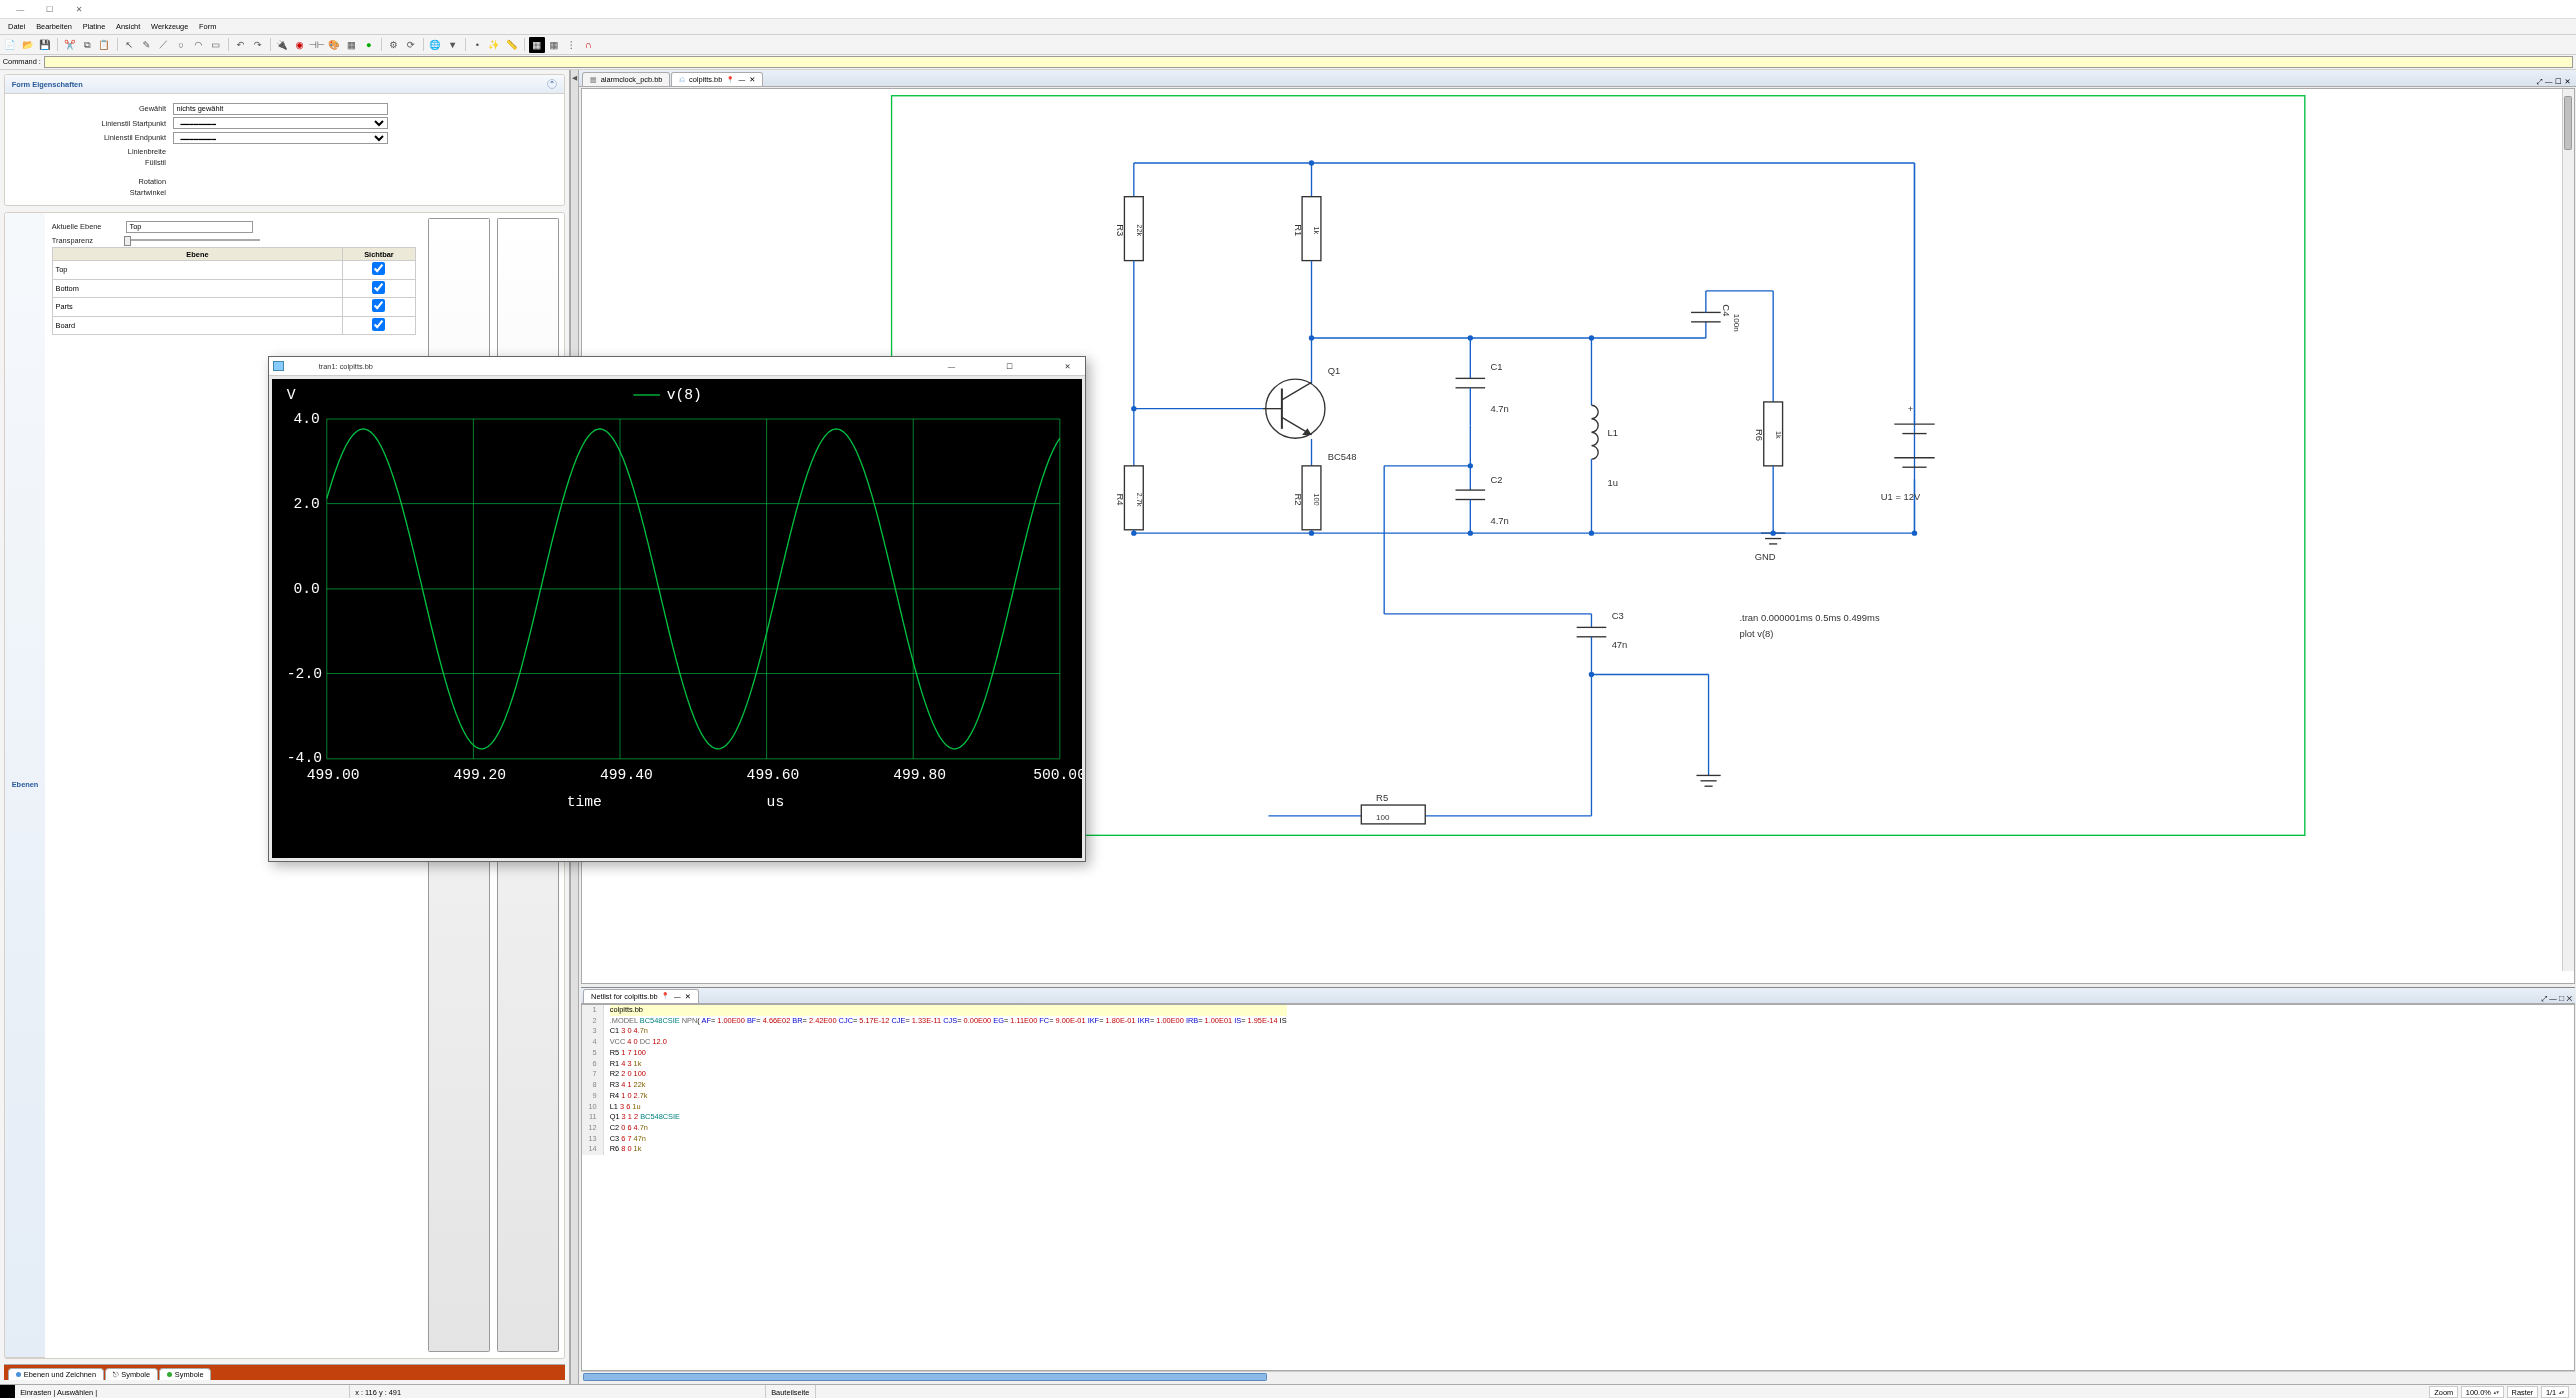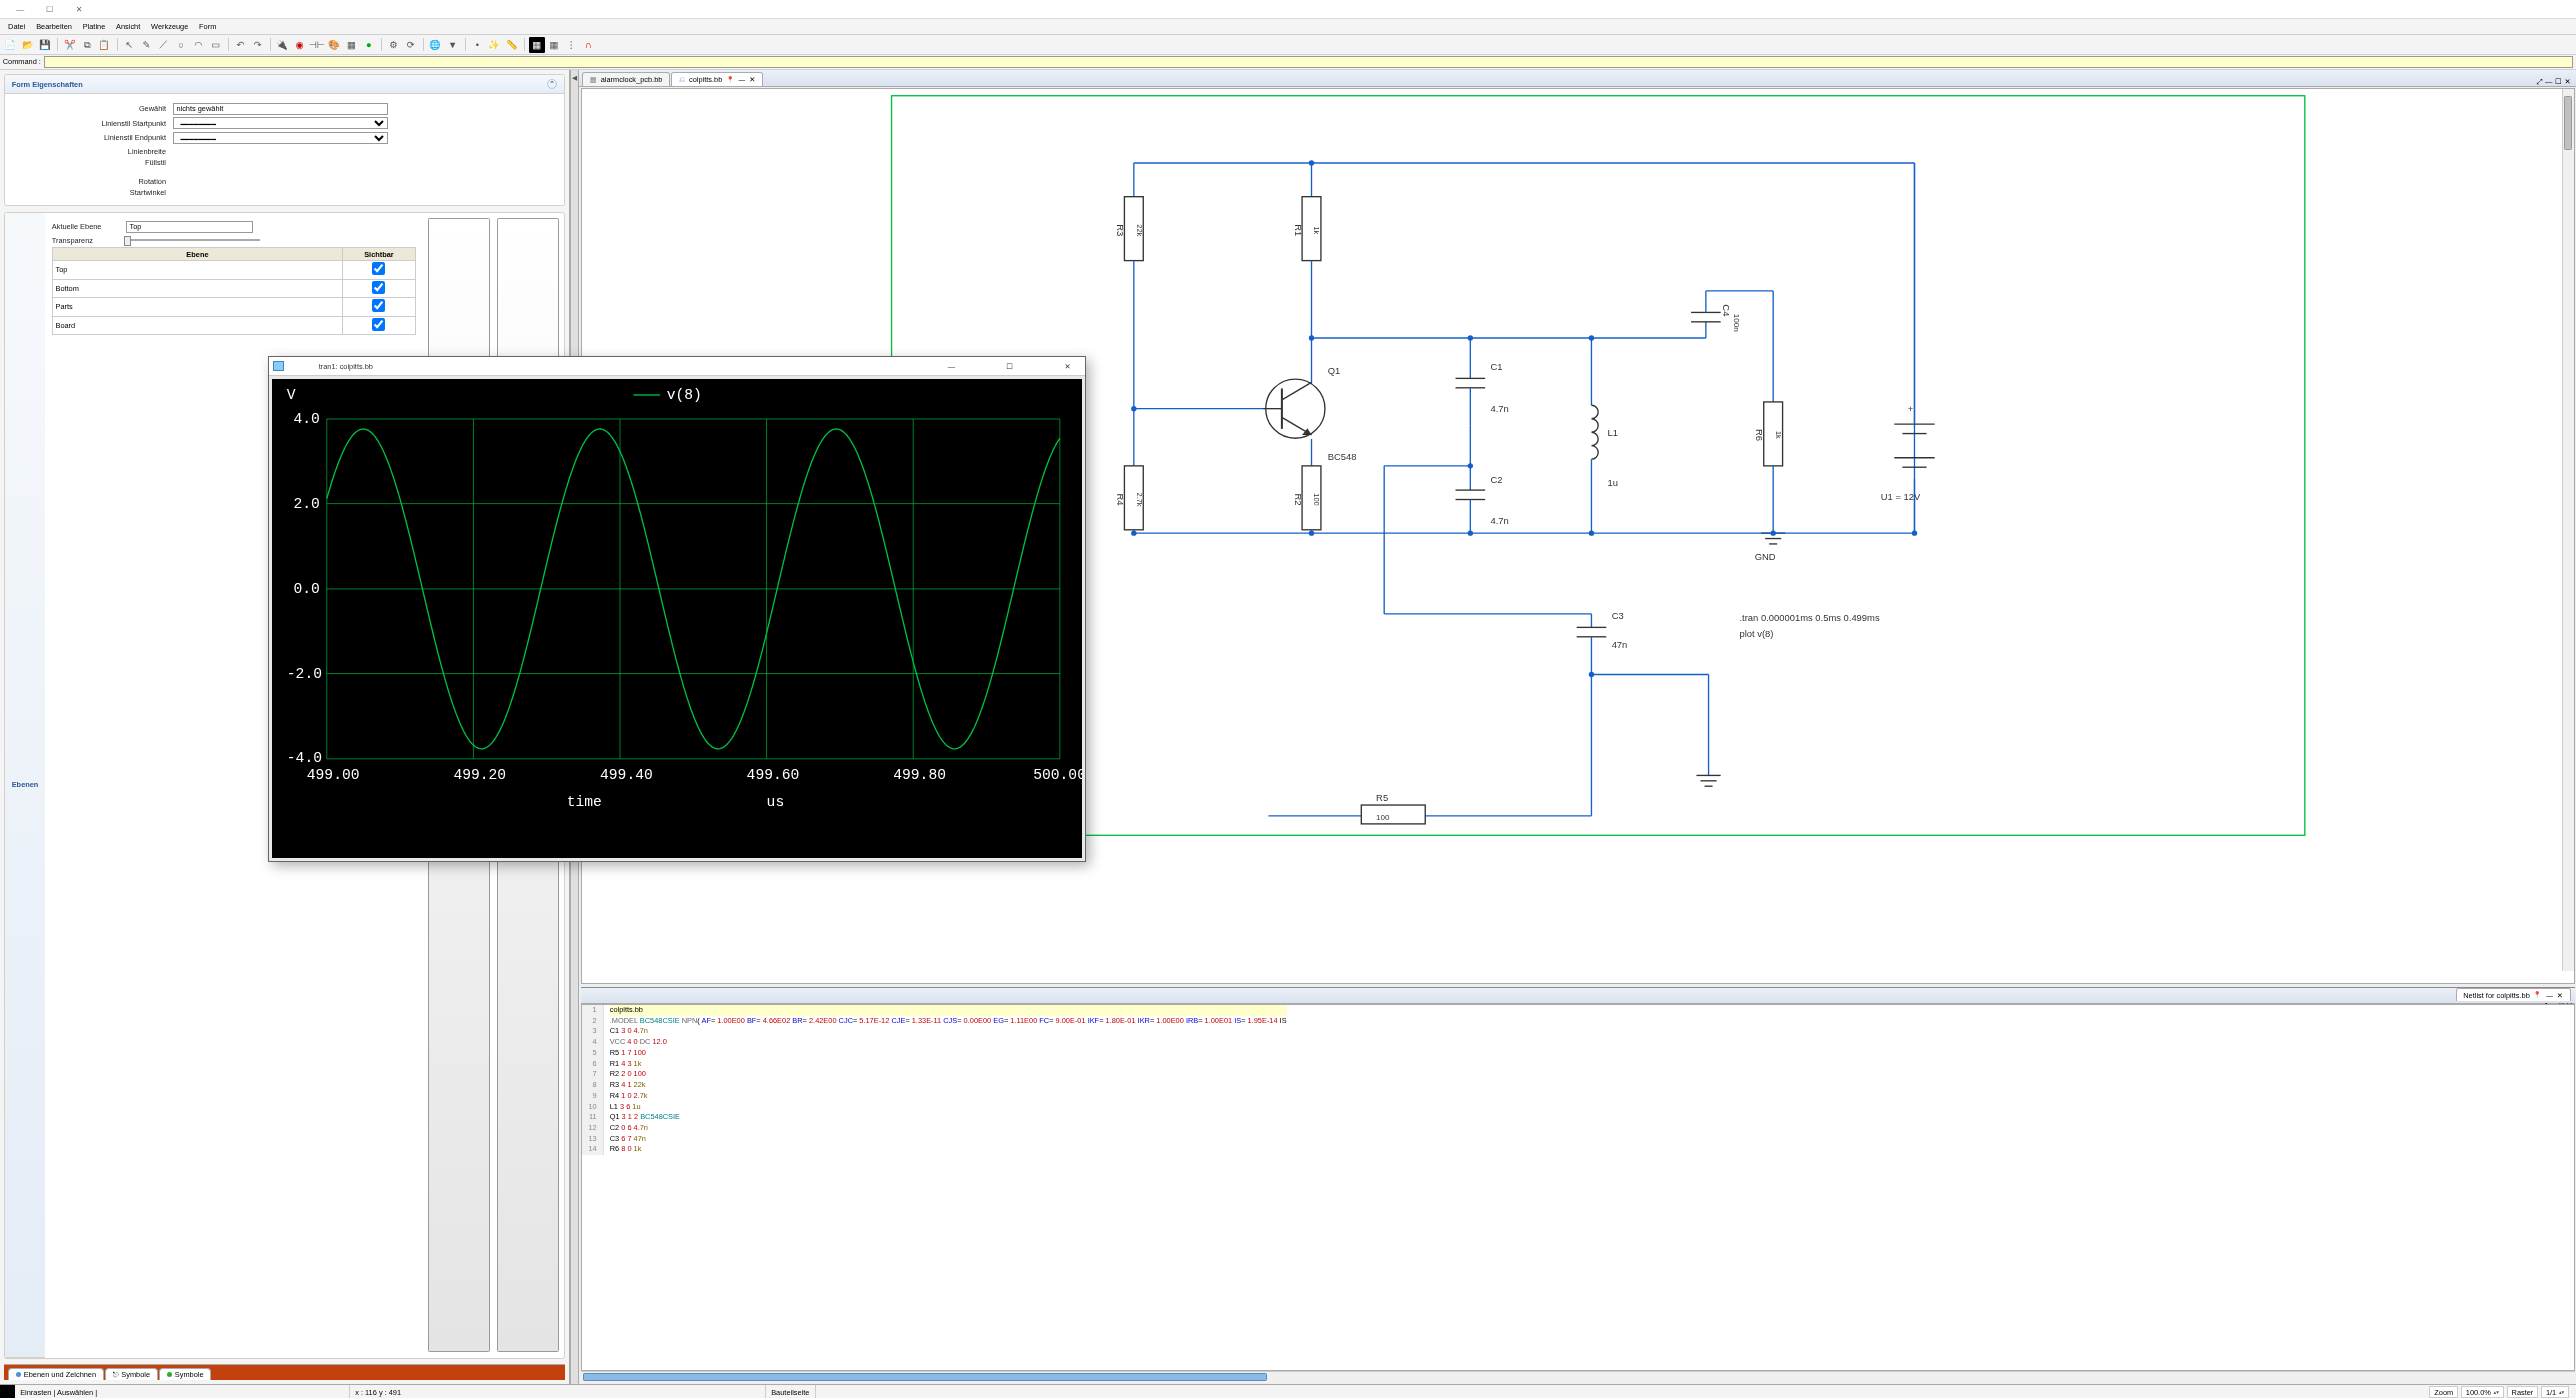--- a/index.html
+++ b/index.html
@@ -78,21 +78,21 @@
 .plotwin .pw-title { height:19px; background:#fff; border-bottom:0.7px solid #ccc; display:flex; align-items:center; padding:0 4px; font-size:8px; color:#333;gap:31px;}
 .plotwin .pw-title .icon{width:10.7px;height:10.7px;margin-right:4px;background:#8cf; border:0.7px solid #48a;}
 .plotwin .pw-title .spacer{flex:1;}
 .plotwin .pw-title .wbtn{ width:27px; text-align:center; cursor:pointer;}
 .plotwin .pw-body { position:absolute; left:2.7px; right:2.7px; top:21.5px; bottom:2.7px; background:#000; color:#fff; font-family: "Courier New", monospace; font-size:7.4px;}
 .plotwin svg { width:100%; height:100%;}
 .plotwin text { font-family:"Courier New",monospace; fill:#fff; font-size:22px;}
 
 
 .netlist-container { height: 396px; display:flex; flex-direction:column; border-top:1.3px solid #888; margin:1.3px;}
-.netlist-tabbar { height:16px; background: linear-gradient(#eaf0f8, #d9e2ee); border-bottom:0.7px solid #aaa; display:flex; align-items:flex-end; padding:0 2.7px;flex-direction:column;}
+.netlist-tabbar { height:16px; background: linear-gradient(#eaf0f8, #d9e2ee); border-bottom:0.7px solid #aaa; display:flex; align-items:flex-end; padding:0 2.7px;}
 .netlist-tabbar .rtb-spacer{flex:1;}
 .netlist-body { flex:1; background:#fff; border:0.7px solid #aaa; font-family:"Courier New",monospace; font-size:8.7px; overflow:auto; position:relative; line-height:1.45;}
 .netlist-body .lnwrap{display:flex;}
 .netlist-body .gutter { background:#f0f0f0; color:#888; padding:0 6.7px; text-align:right; user-select:none; border-right:0.7px solid #ddd;}
 .netlist-body .codecol{ padding:0 5.4px; white-space: pre;}
 .hl1 { background:#ffffcc; display:inline-block; width:100%;}
 .kw-blue{ color:#0000d0;}
 .kw-red{ color:#c00000;}
 .kw-teal{ color:#008080;}
 .kw-brown{ color:#806000;}

